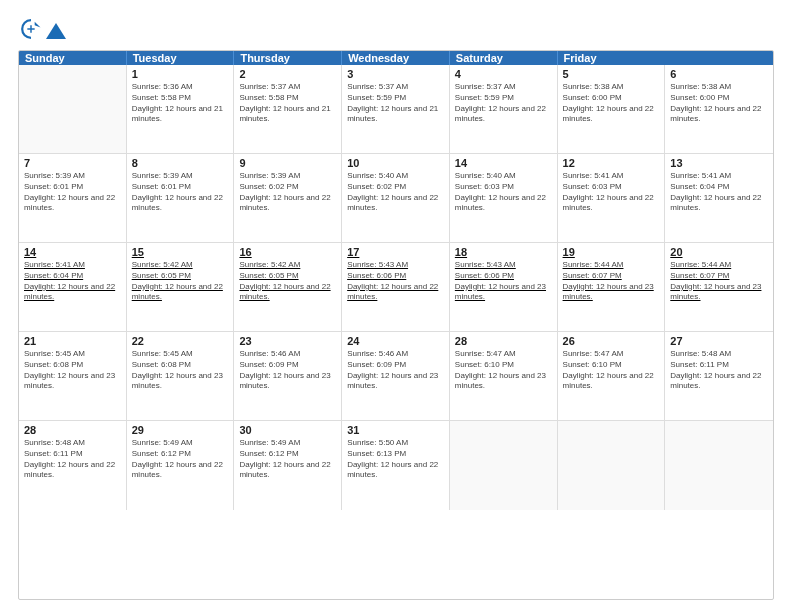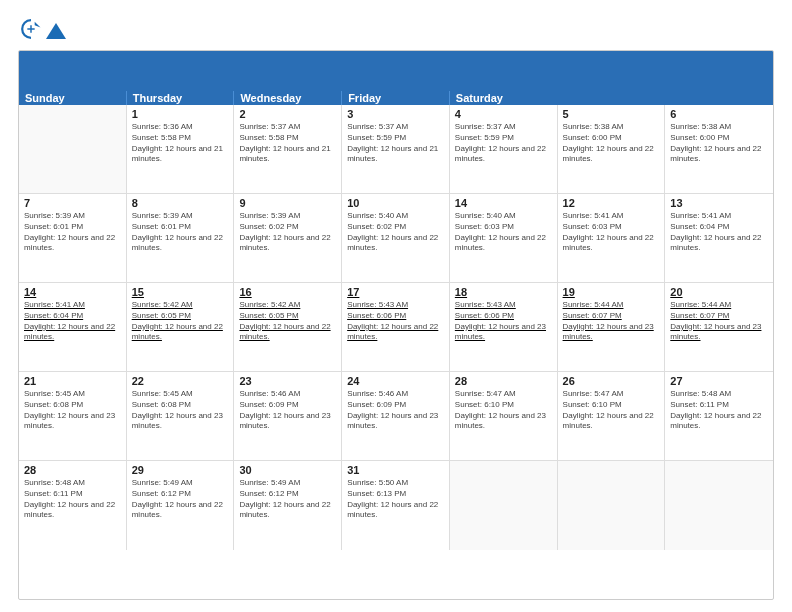--- a/index.html
+++ b/index.html
@@ -57,21 +57,20 @@
       grid-template-columns: repeat(7, 1fr);
       background: #2a6eb5;
     }
     .cal-header-cell {
       color: #fff;
       font-size: 11px;
       font-weight: bold;
       padding: 1px 6px;
       text-align: left;
       border-right: 1px solid #4a8ed5;
-      margin-top: 40px;
     }
     .cal-header-cell:last-child { border-right: none; }
     .cal-body {
       display: flex;
       flex-direction: column;
     }
     .cal-row {
       display: grid;
       grid-template-columns: repeat(7, 1fr);
       border-bottom: 1px solid #ddd;
@@ -125,24 +124,25 @@
     </div>
     <div class="title-section">
       <div class="month-title"></div>
       <div class="subtitle"></div>
     </div>
   </div>
 
   <div class="calendar">
     <div class="cal-header" id="cal-header">
         <div class="cal-header-cell">Sunday</div>
+        <div class="cal-header-cell">Tuesday</div>
         <div class="cal-header-cell">Thursday</div>
         <div class="cal-header-cell">Wednesday</div>
+        <div class="cal-header-cell">Saturday</div>
         <div class="cal-header-cell">Friday</div>
-        <div class="cal-header-cell">Saturday</div>
       </div>
     <div class="cal-body" id="cal-body">
         <div class="cal-row" style="min-height: 89px;">
           <div class="cal-cell empty"></div>
           <div class="cal-cell">
             <span class="day-num">1</span>
             <div class="cell-text">Sunrise: 5:36 AM<br>Sunset: 5:58 PM<br>Daylight: 12 hours and 21 minutes.</div>
           </div>
           <div class="cal-cell">
             <span class="day-num">2</span>

